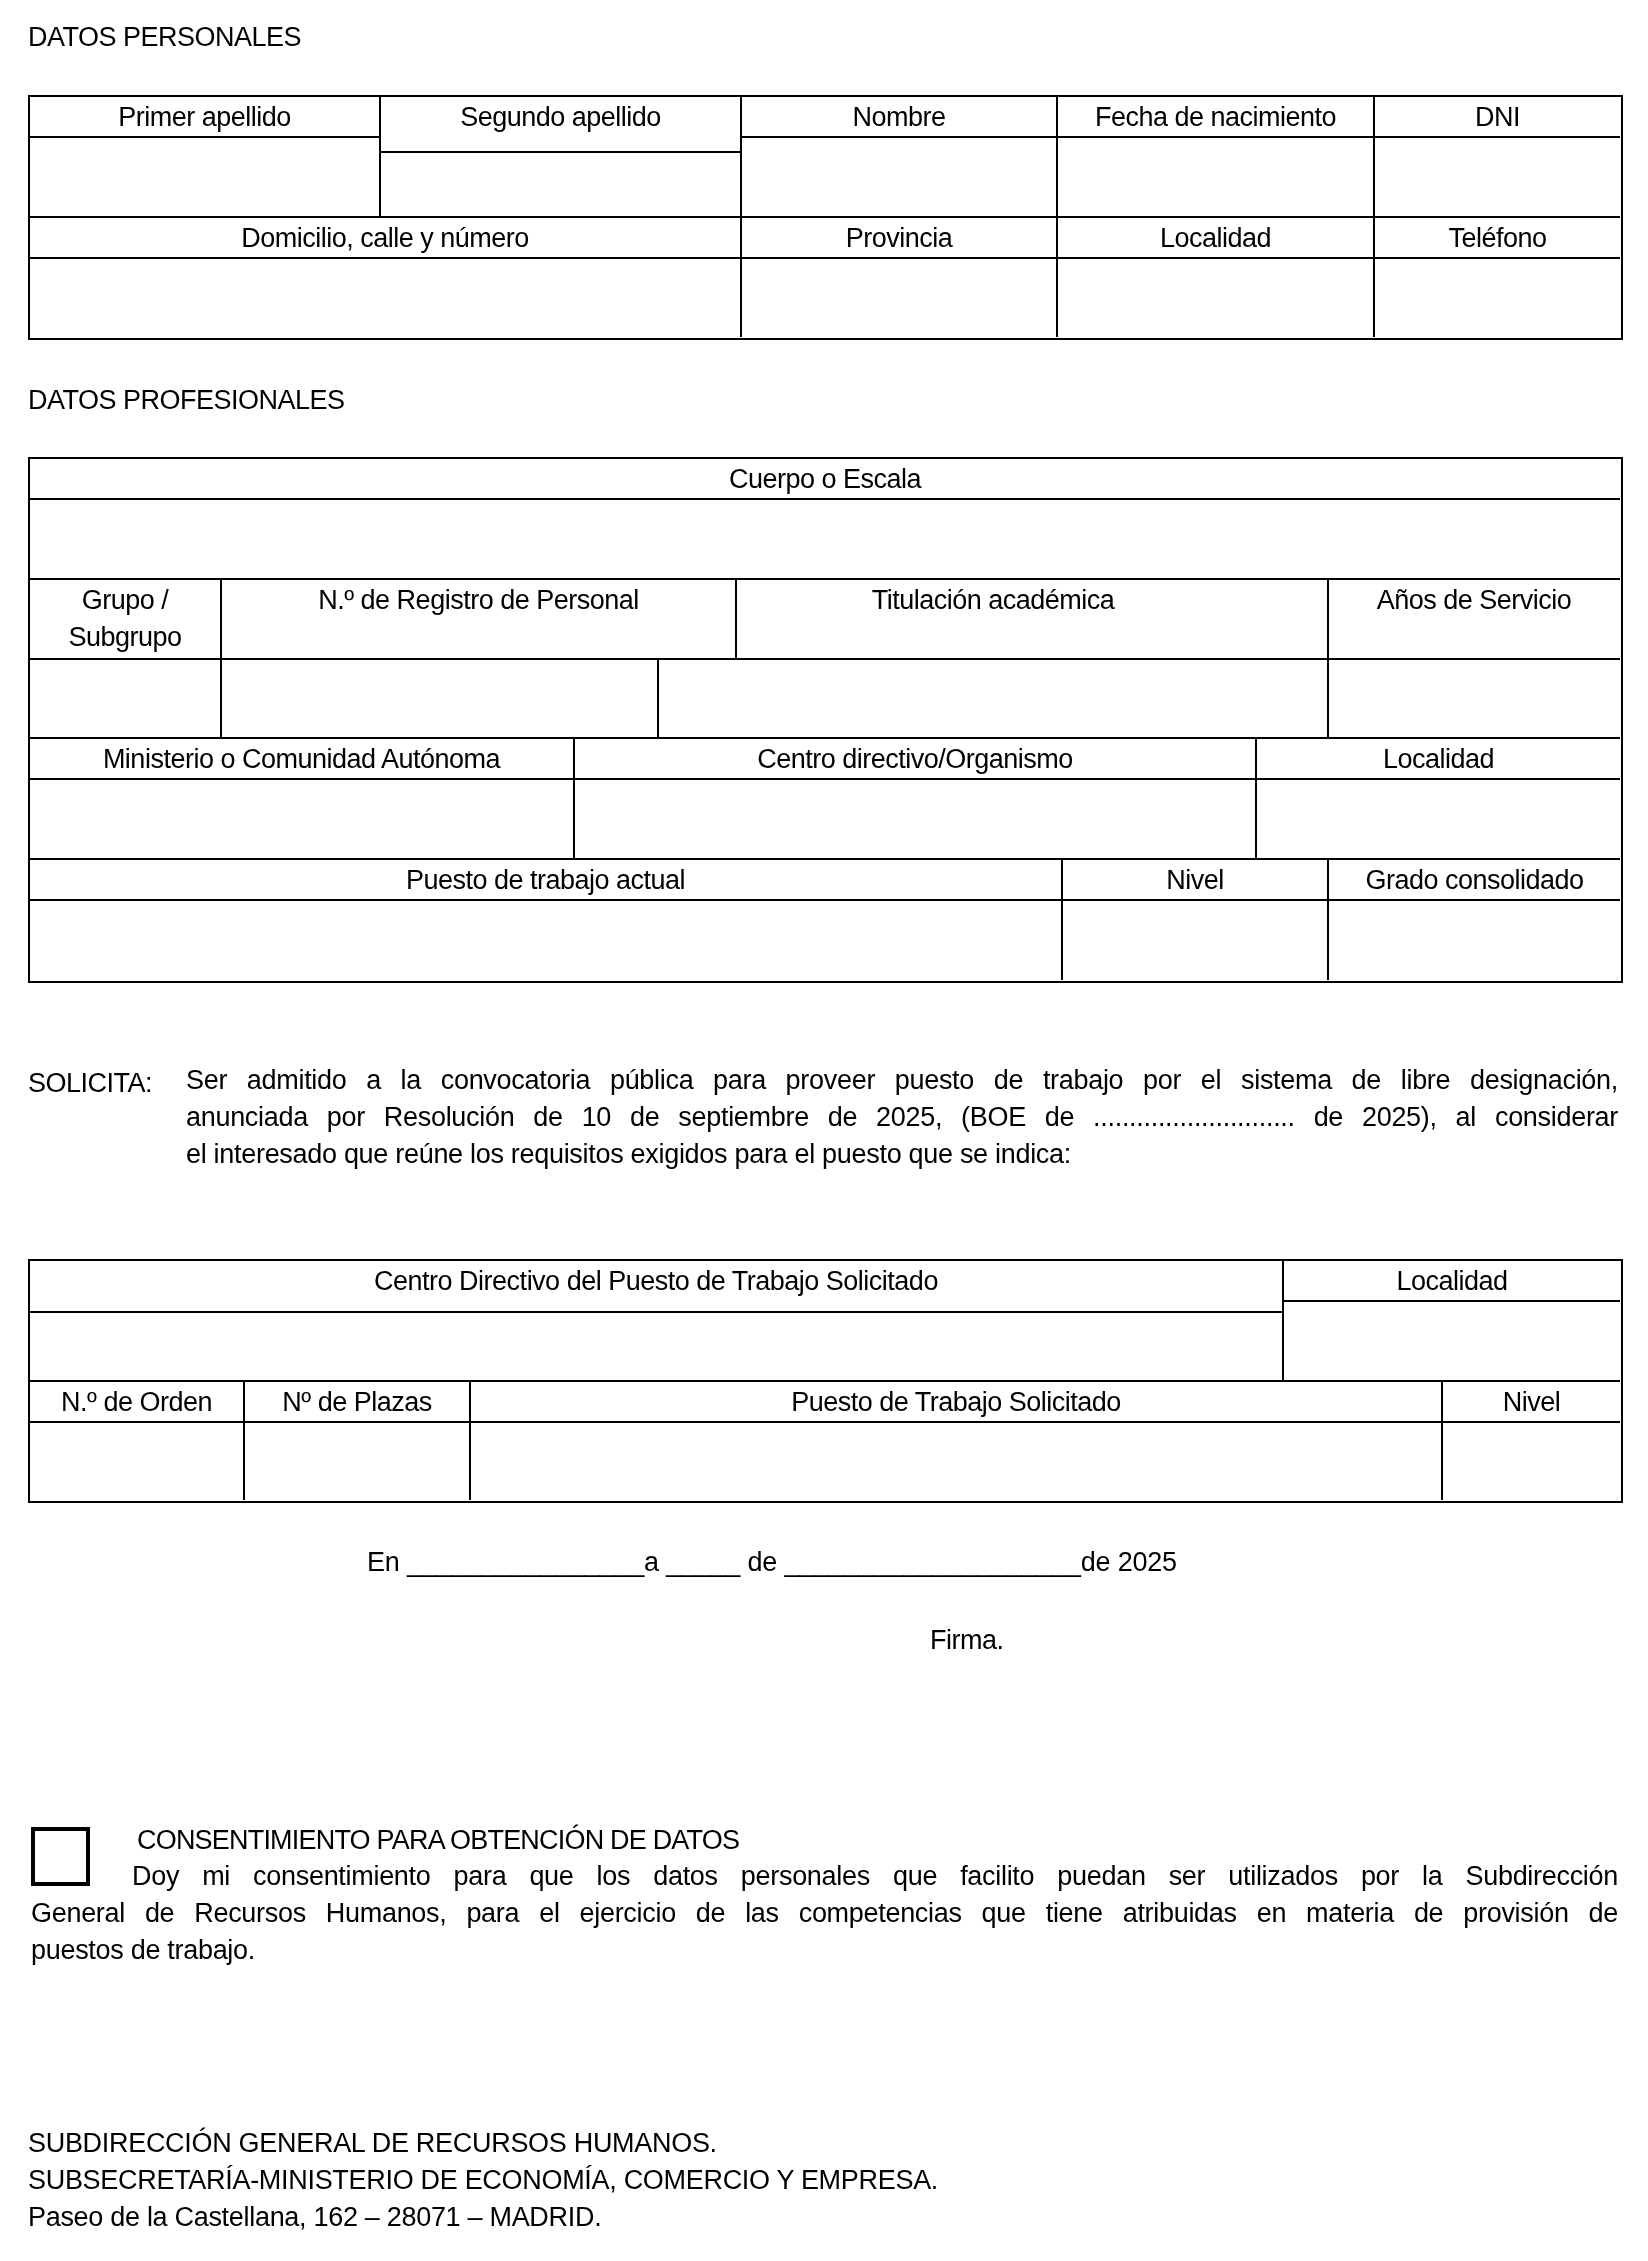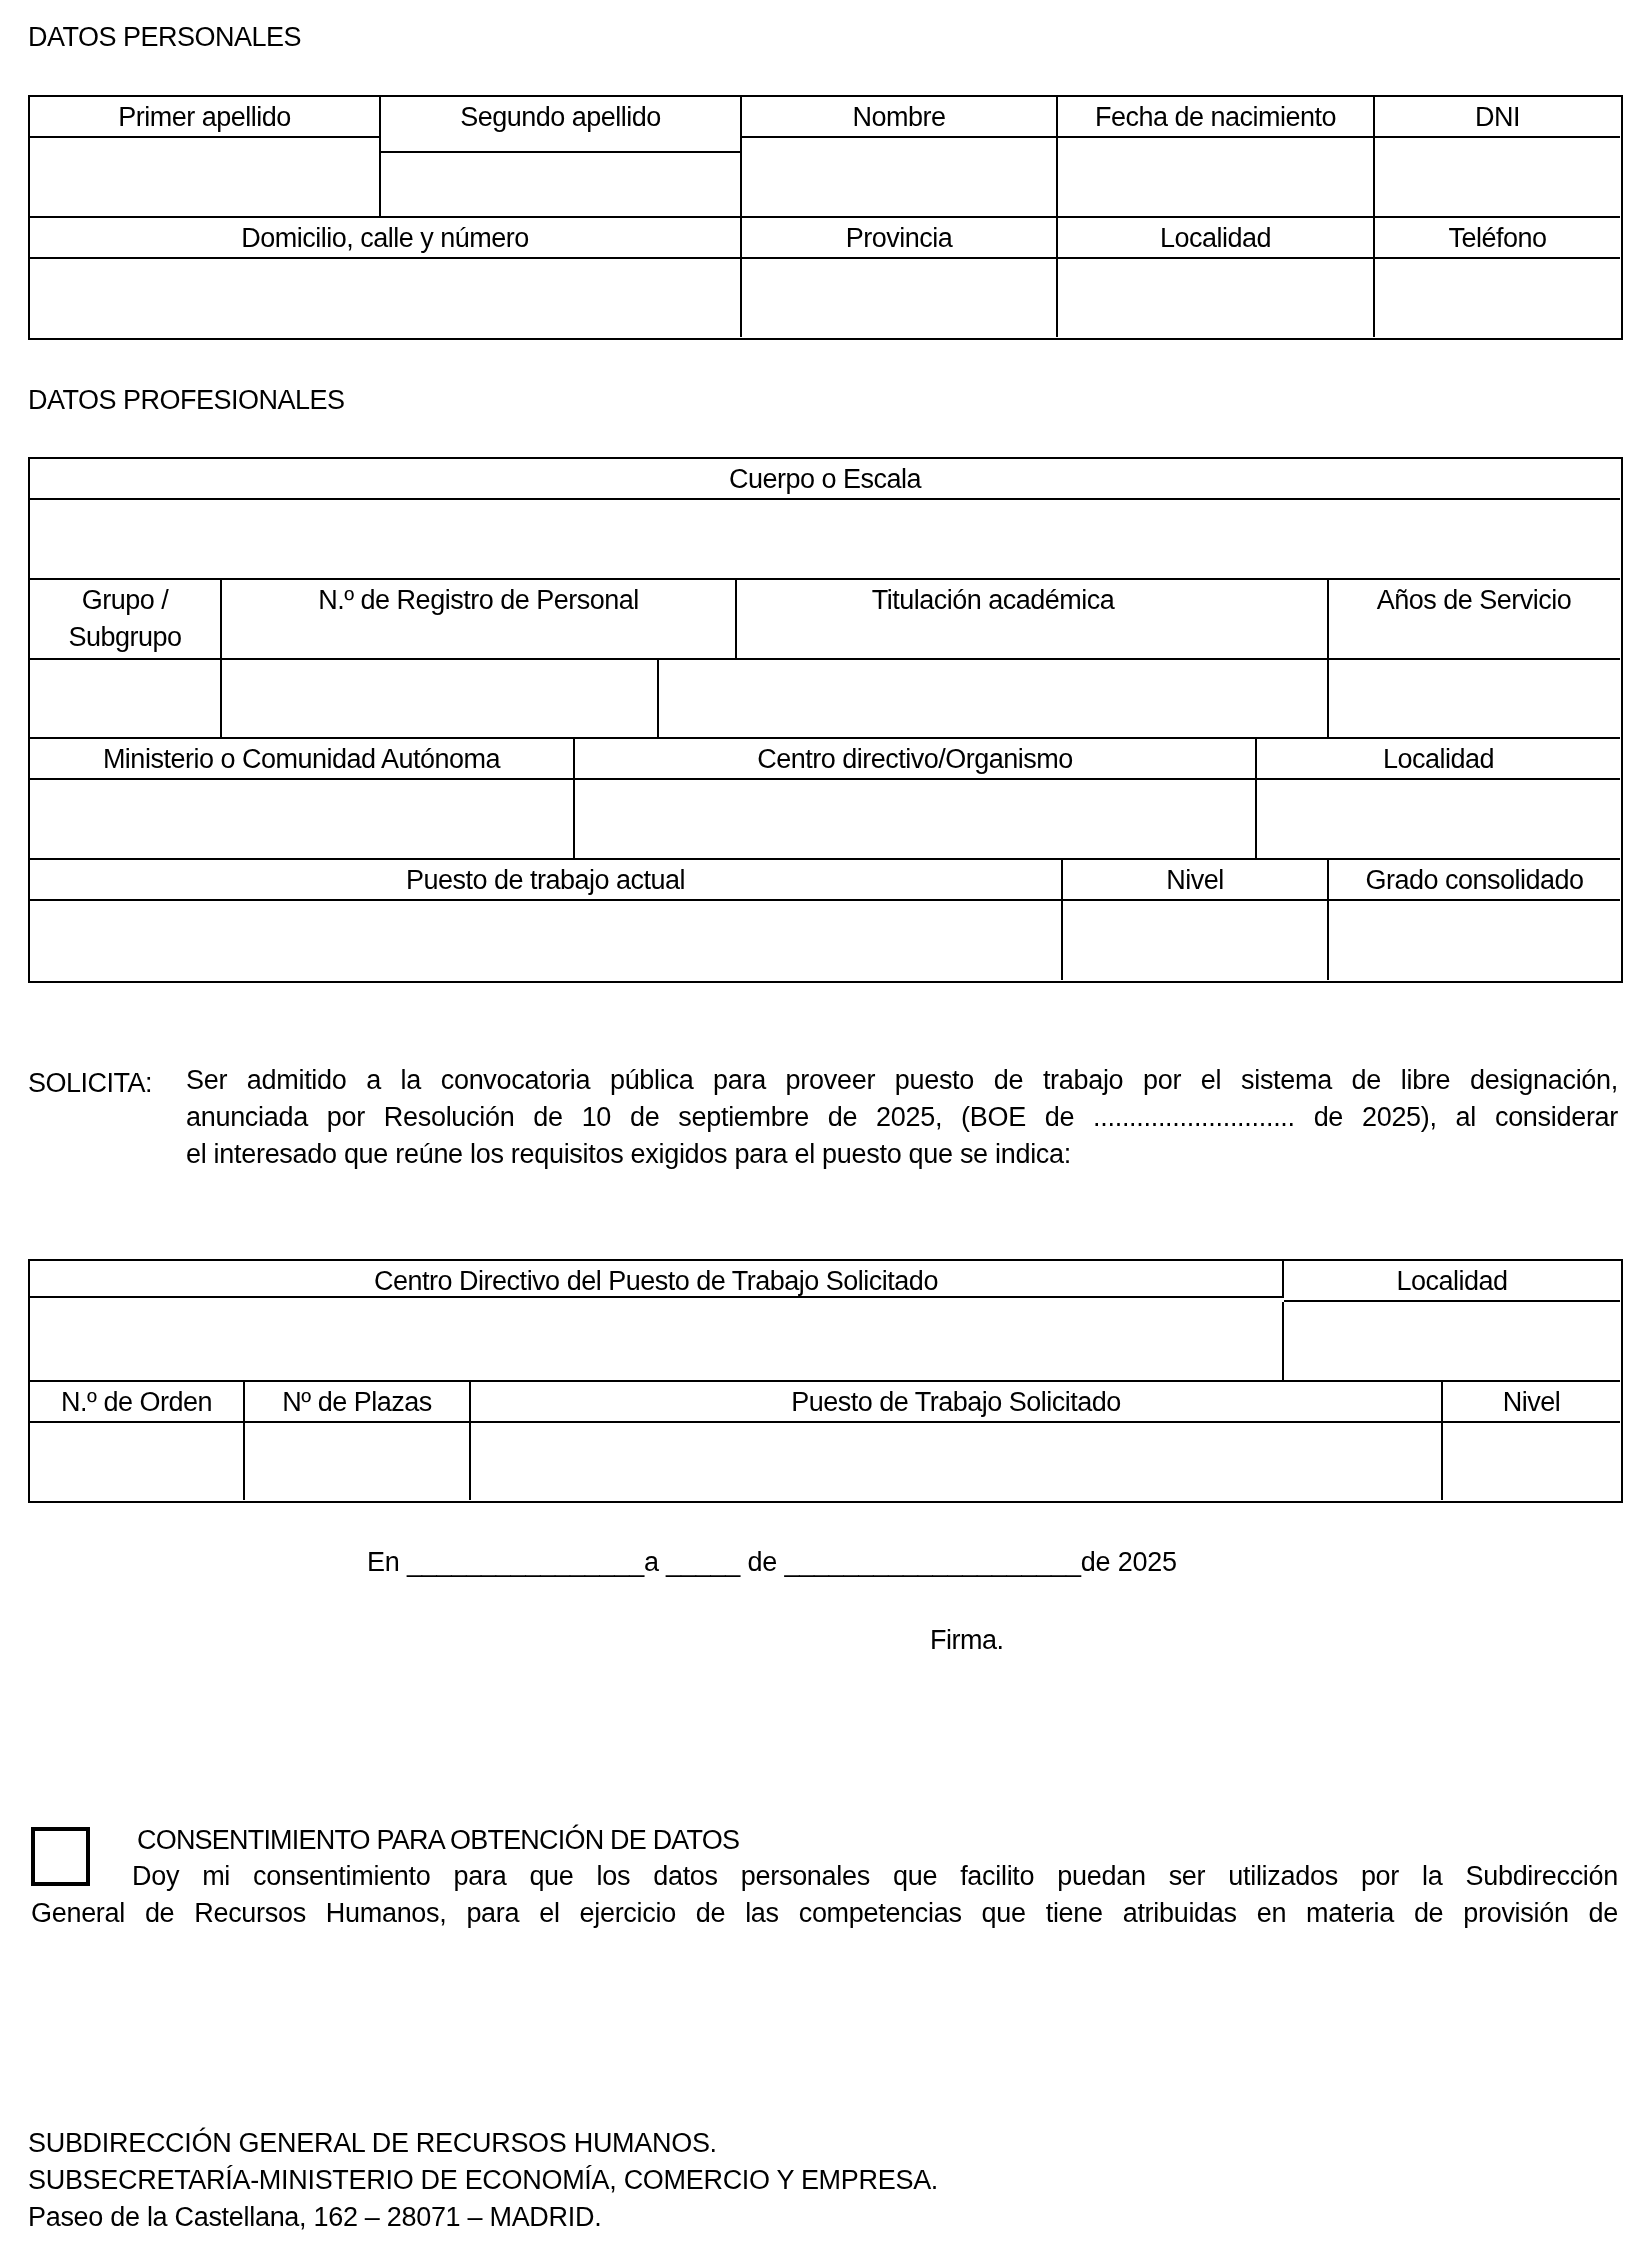--- a/index.html
+++ b/index.html
@@ -122,21 +122,21 @@
 </div>
 
 <div class="txt" style="left:28px; top:1070px;">SOLICITA:</div>
 <div class="para" style="left:186px; top:1062px; width:1432px;">
   <div class="justify">Ser admitido a la convocatoria pública para proveer puesto de trabajo por el sistema de libre designación,</div>
   <div class="justify">anunciada por Resolución de 10 de septiembre de 2025, (BOE de ............................ de 2025), al considerar</div>
   <div>el interesado que reúne los requisitos exigidos para el puesto que se indica:</div>
 </div>
 
 <div class="grid" style="left:28px; top:1259px; width:1595px; height:244px;">
-  <div class="cell hdr" style="left:0; top:0; width:1254px; height:37px;">
+  <div class="cell hdr" style="left:0; top:0; width:1254px; height:52px;">
       <span class="lbl">Centro Directivo del Puesto de Trabajo Solicitado</span>
     </div>
   <div class="cell hdr last-col" style="left:1254px; top:0; width:336px; height:41px;">
       <span class="lbl">Localidad</span>
     </div>
   <div class="cell input" style="left:0; top:41px; width:1254px; height:80px;"></div>
   <div class="cell input last-col" style="left:1254px; top:41px; width:336px; height:80px;"></div>
   <div class="cell hdr" style="left:0; top:121px; width:215px; height:41px;">
       <span class="lbl">N.º de Orden</span>
     </div>
@@ -156,20 +156,21 @@
 </div>
 
 <div class="txt" style="left:367px; top:1549px; letter-spacing:-0.2px;">En ________________a _____ de ____________________de 2025</div>
 <div class="txt" style="left:930px; top:1627px;">Firma.</div>
 
 <div class="checkbox" style="top:1827px;"></div>
 <div class="txt bold" style="left:137px; top:1827px; letter-spacing:-0.8px;">CONSENTIMIENTO PARA OBTENCIÓN DE DATOS</div>
 <div class="para" style="left:31px; top:1858px; width:1587px;">
   <div class="justify" style="padding-left:101px;">Doy mi consentimiento para que los datos personales que facilito puedan ser utilizados por la Subdirección</div>
   <div class="justify">General de Recursos Humanos, para el ejercicio de las competencias que tiene atribuidas en materia de provisión de</div>
+  <div>puestos de trabajo.</div>
 </div>
 
 <div class="para" style="left:28px; top:2125px; line-height:37px;">
   <div>SUBDIRECCIÓN GENERAL DE RECURSOS HUMANOS.</div>
   <div>SUBSECRETARÍA-MINISTERIO DE ECONOMÍA, COMERCIO Y EMPRESA.</div>
   <div>Paseo de la Castellana, 162 – 28071 – MADRID.</div>
 </div>
 
 
 </body></html>

